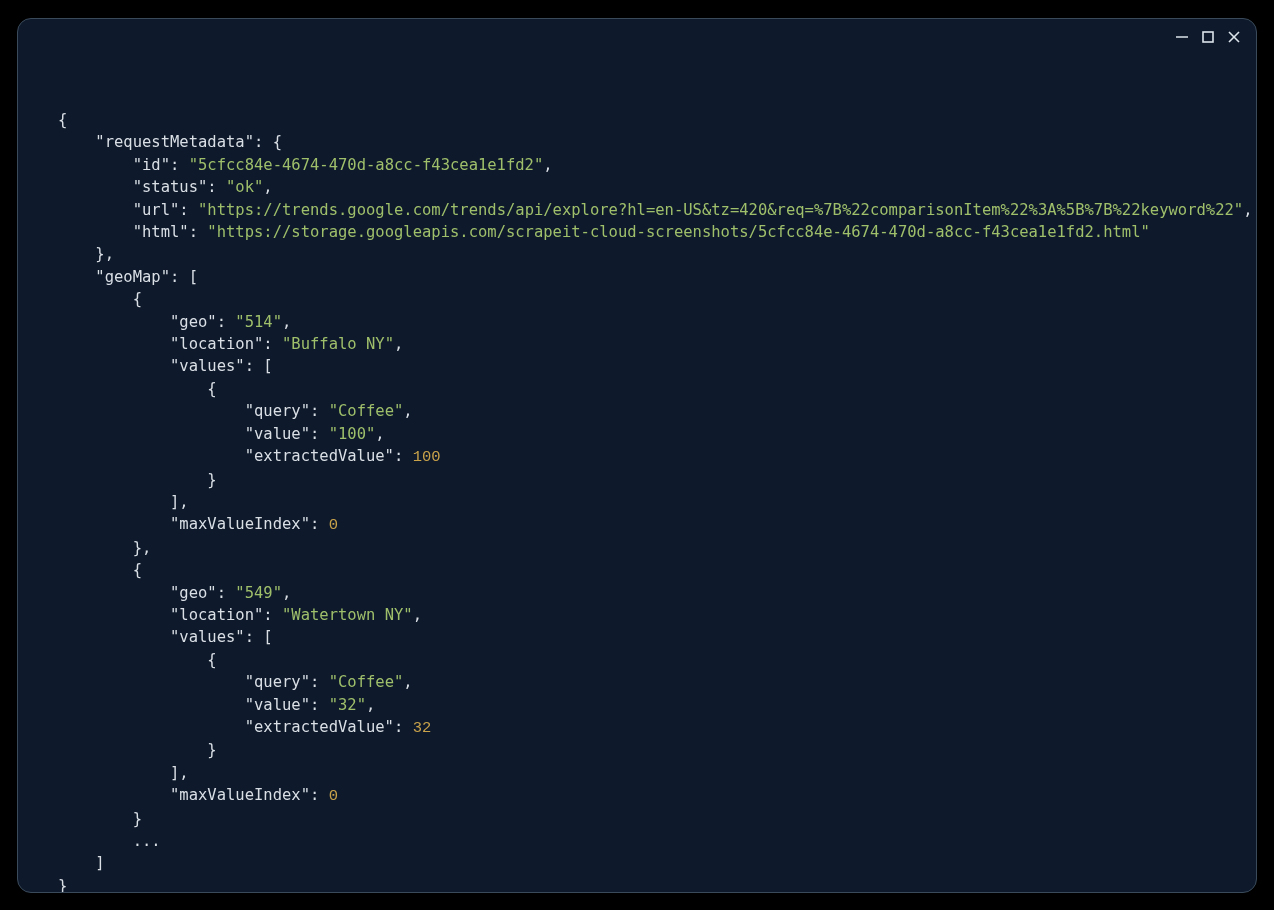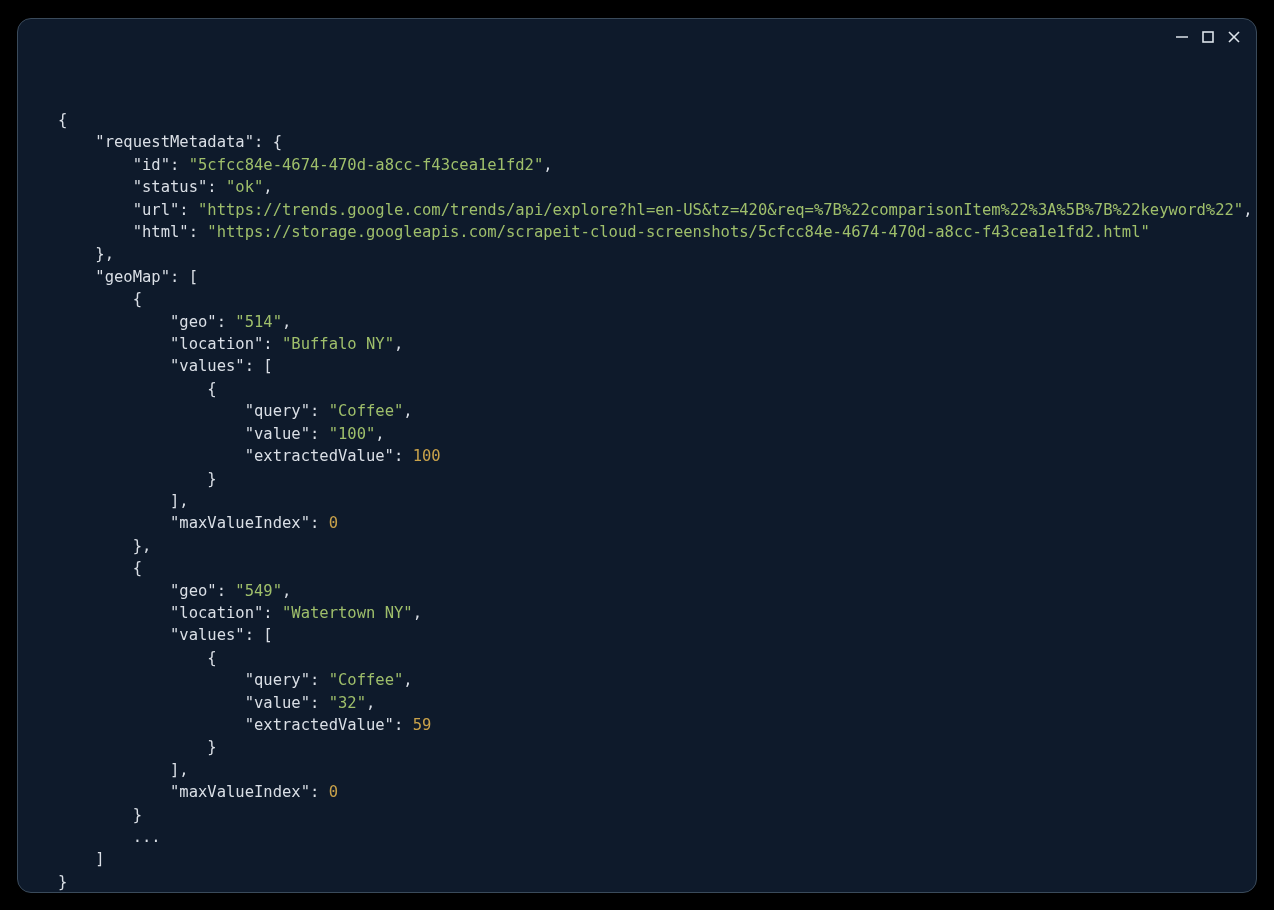--- a/index.html
+++ b/index.html
@@ -46,21 +46,21 @@
   .code {
     position: absolute;
     left: 40px;
     top: 90px;
     white-space: pre;
     color: #dadfe6;
   }
   .tok-punct  { color: #dadfe6; }
   .tok-key    { color: #dadfe6; }
   .tok-string { color: #9fbf6b; }
-  .tok-number { color: #c9a24a; }
+  .tok-number { color: #c9a24a; font-family: Liberation Mono, monospace; }
 </style>
 </head>
 <body>
 
 <div class="window">
 
   <div class="titlebar">
     <span class="ctl" title="minimize">
       <svg width="14" height="14" viewBox="0 0 14 14">
           <line x1="1" y1="7" x2="13" y2="7" stroke="#dce3ea" stroke-width="1.6"></line>
@@ -99,21 +99,21 @@
             <span class="tok-punct">]</span><span class="tok-punct">,</span>
             <span class="tok-key">"maxValueIndex"</span><span class="tok-punct">:</span> <span class="tok-number">0</span>
         <span class="tok-punct">}</span><span class="tok-punct">,</span>
         <span class="tok-punct">{</span>
             <span class="tok-key">"geo"</span><span class="tok-punct">:</span> <span class="tok-string">"549"</span><span class="tok-punct">,</span>
             <span class="tok-key">"location"</span><span class="tok-punct">:</span> <span class="tok-string">"Watertown NY"</span><span class="tok-punct">,</span>
             <span class="tok-key">"values"</span><span class="tok-punct">:</span> <span class="tok-punct">[</span>
                 <span class="tok-punct">{</span>
                     <span class="tok-key">"query"</span><span class="tok-punct">:</span> <span class="tok-string">"Coffee"</span><span class="tok-punct">,</span>
                     <span class="tok-key">"value"</span><span class="tok-punct">:</span> <span class="tok-string">"32"</span><span class="tok-punct">,</span>
-                    <span class="tok-key">"extractedValue"</span><span class="tok-punct">:</span> <span class="tok-number">59</span>
+                    <span class="tok-key">"extractedValue"</span><span class="tok-punct">:</span> <span class="tok-number">32</span>
                 <span class="tok-punct">}</span>
             <span class="tok-punct">]</span><span class="tok-punct">,</span>
             <span class="tok-key">"maxValueIndex"</span><span class="tok-punct">:</span> <span class="tok-number">0</span>
         <span class="tok-punct">}</span>
         <span class="tok-punct">...</span>
     <span class="tok-punct">]</span>
 <span class="tok-punct">}</span></div>
 
 </div>
 

